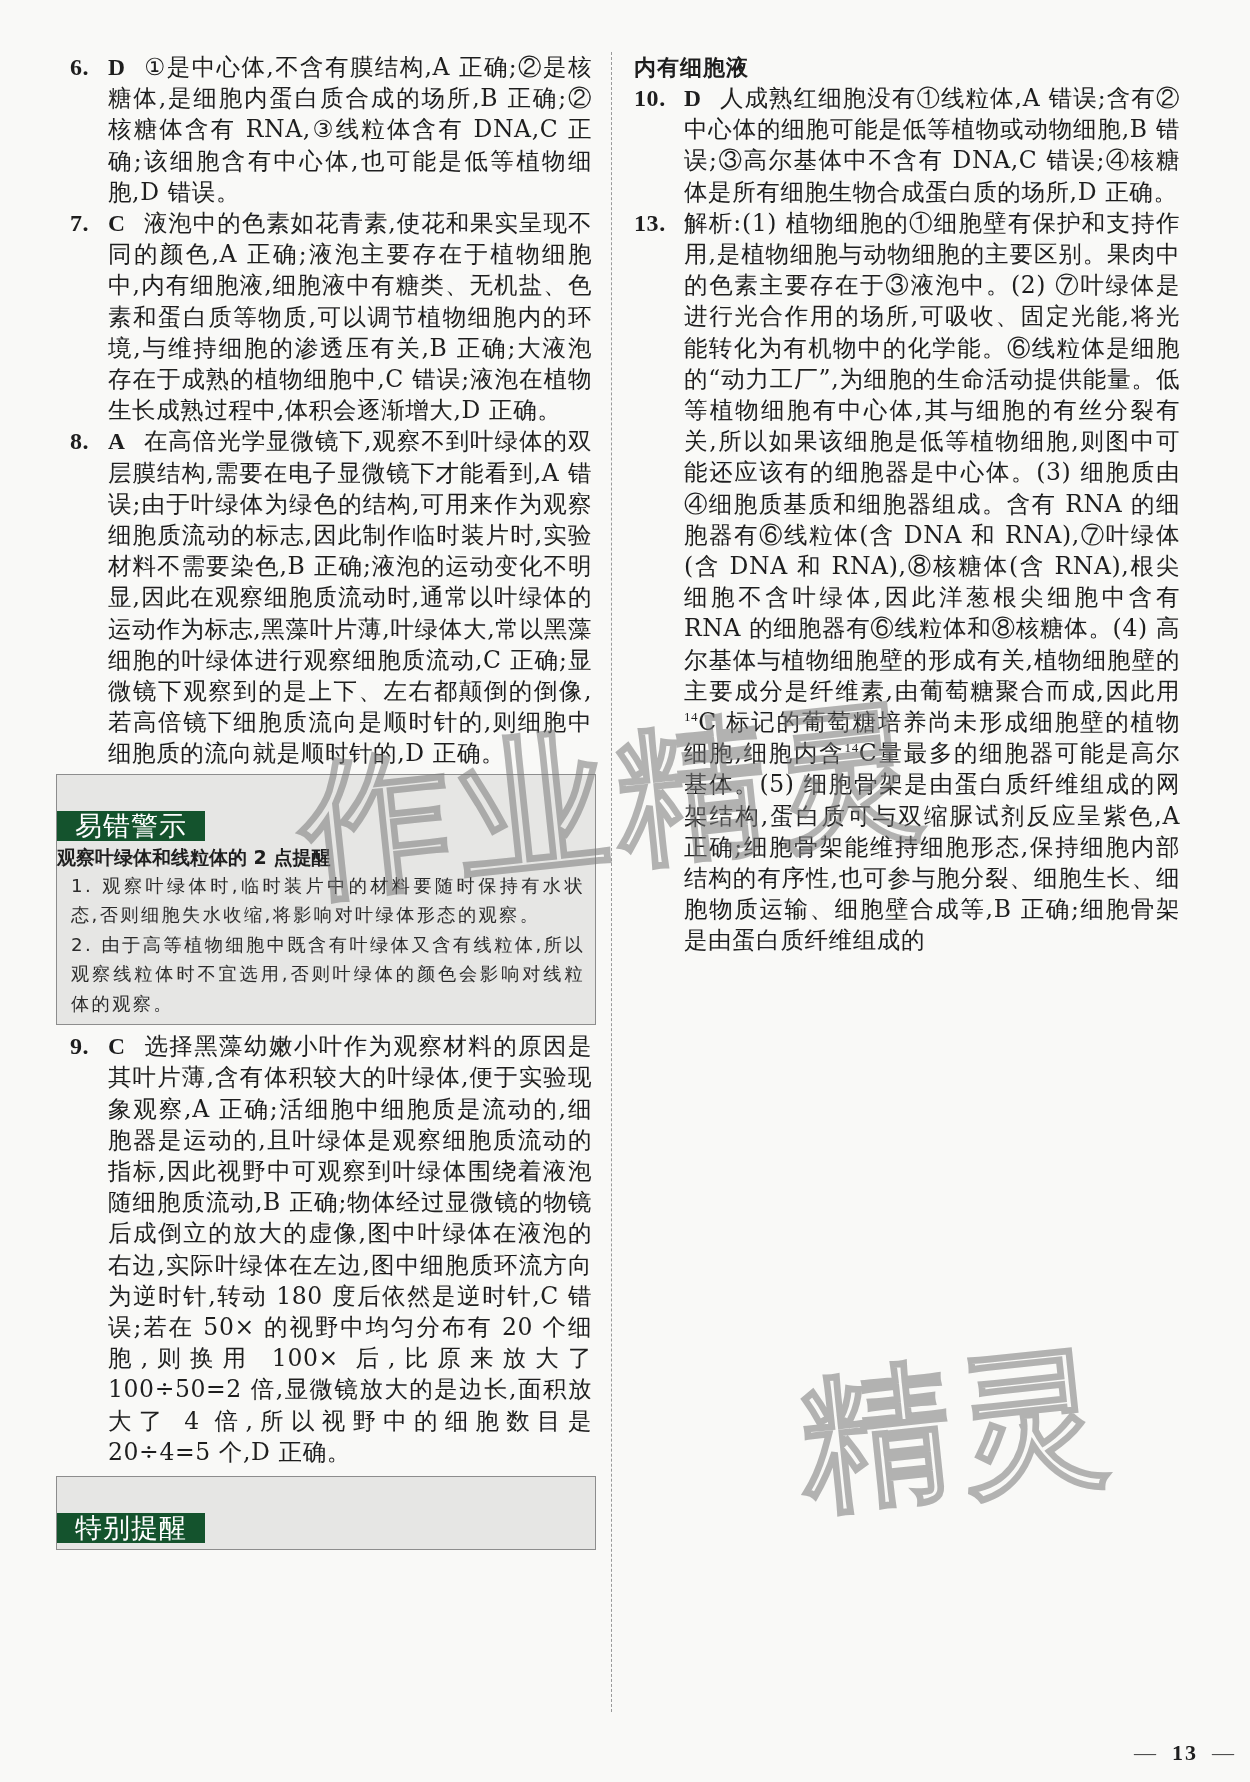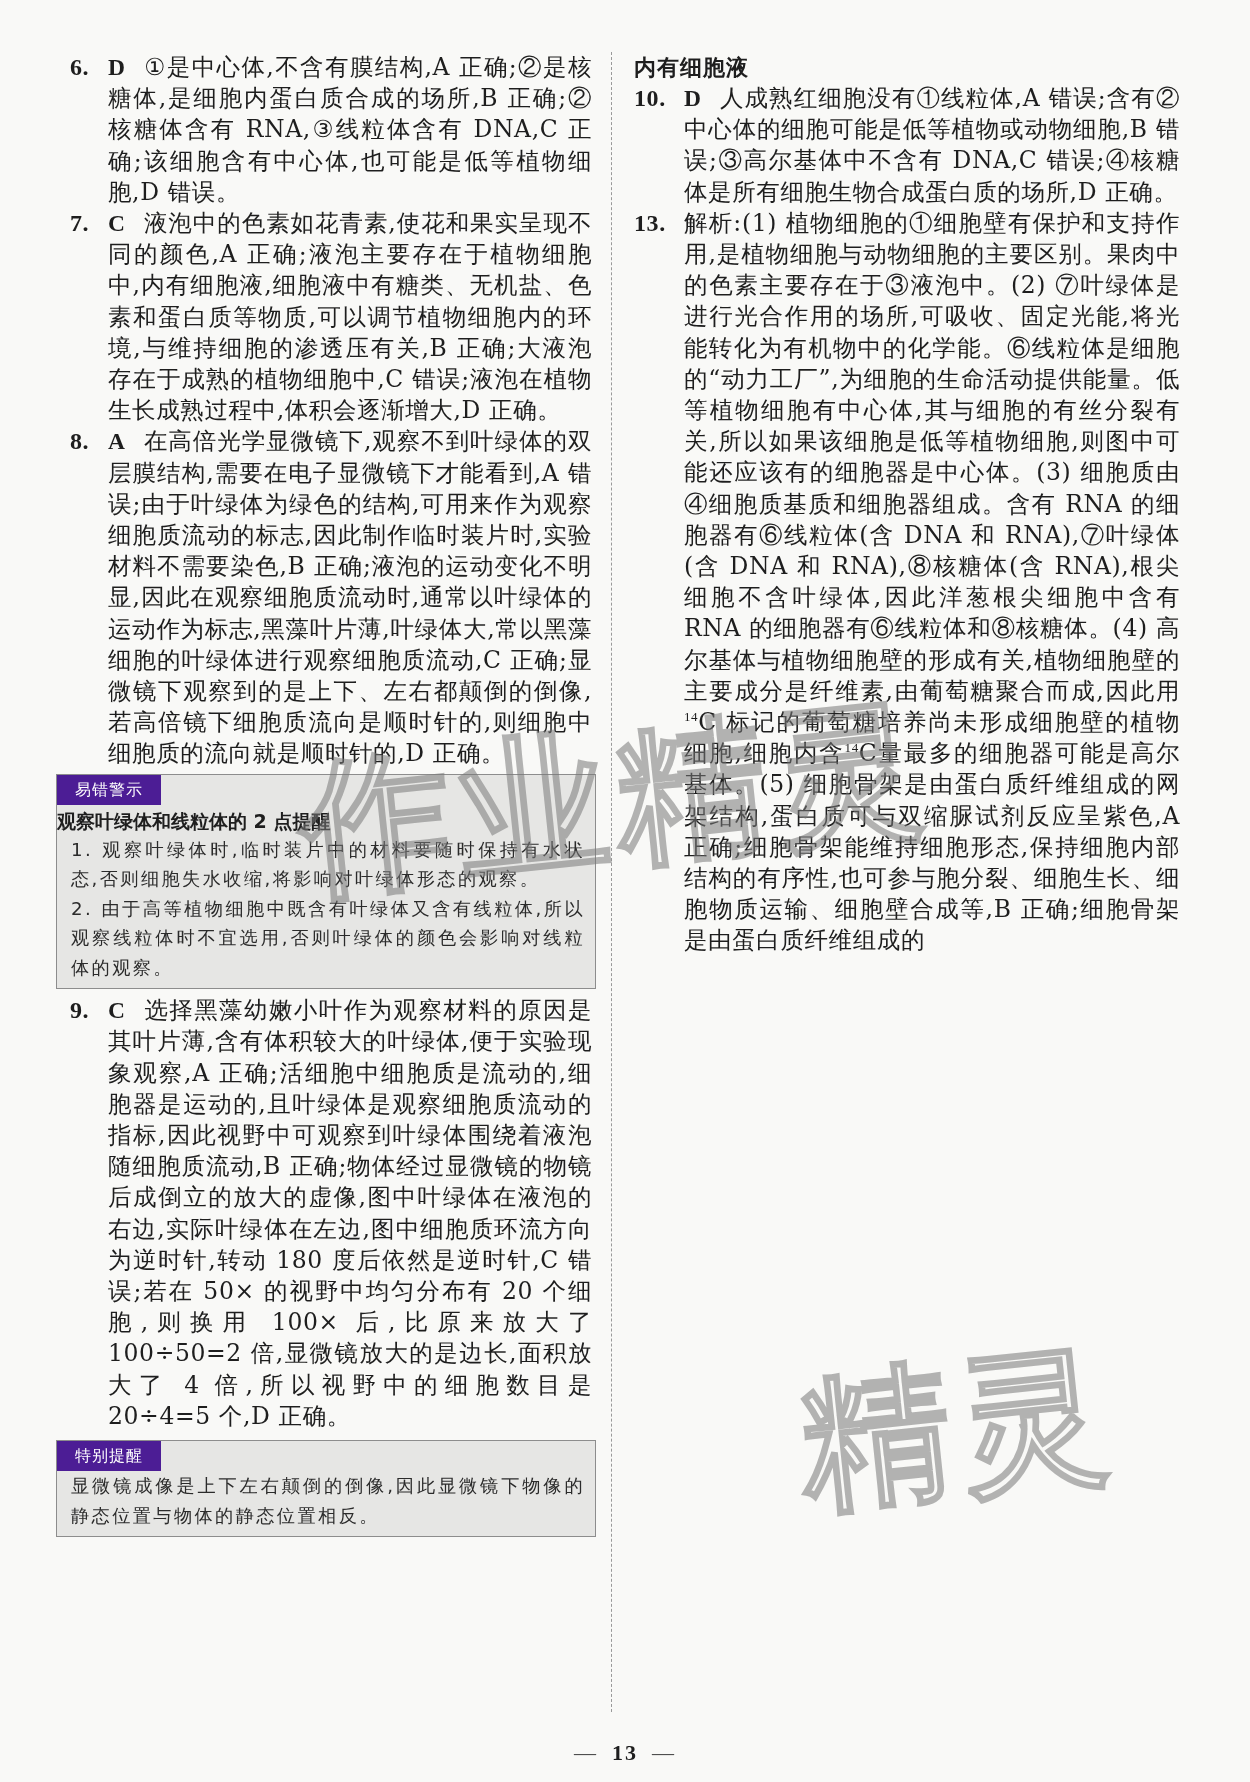--- a/index.html
+++ b/index.html
@@ -48,27 +48,28 @@
   .box {
     position: relative;
     margin: 4px 0 6px -14px;
     width: 538px;
     background: #e6e6e4;
     border: 1px solid #8d8d8d;
     padding: 0 0 6px 0;
   }
   .box .tag {
     display: inline-block;
-    background: #4c1d95;
+    background: #14532d;
     color: #ffffff;
     font-family: "DejaVu Sans", "Liberation Sans", sans-serif;
-    font-size: 16px;
+    font-size: 27px;
     line-height: 30px;
     padding: 0 18px 0 18px;
     letter-spacing: 1px;
+    margin-top: 36px;
   }
   .box .box-title {
     text-align: left;
     font-family: "DejaVu Sans", "Liberation Sans", sans-serif;
     font-weight: bold;
     font-size: 19px;
     line-height: 28px;
     margin-top: 2px;
   }
   .box .box-line {
@@ -77,21 +78,21 @@
     line-height: 29.5px;
     padding: 0 10px 0 14px;
     text-align: justify;
     letter-spacing: 2.4px;
     color: #2b2b2b;
   }
   .answer-line { white-space: normal; }
   .sup { font-size: 13px; vertical-align: super; line-height: 0; font-family: Liberation Serif, serif; }
   .page-num {
     position: absolute; left: 0; top: 1740px; width: 1250px;
-    text-align: center;
+    text-align: right;
     font-family: "Liberation Serif", "DejaVu Serif", serif;
     font-size: 22px; font-weight: bold;
     letter-spacing: 2px;
   }
   .page-num .dash { font-weight: normal; color: #444; margin: 0 14px; }
   .watermark {
     position: absolute;
     font-family: "DejaVu Sans", "Liberation Sans", sans-serif;
     font-size: 150px;
     font-weight: bold;
@@ -133,21 +134,20 @@
       <div class="box-line">2. 由于高等植物细胞中既含有叶绿体又含有线粒体,所以观察线粒体时不宜选用,否则叶绿体的颜色会影响对线粒体的观察。</div>
     </div>
 
     <div class="item">
       <span class="num">9.</span>
       <span class="ans">C</span><span>选择黑藻幼嫩小叶作为观察材料的原因是其叶片薄,含有体积较大的叶绿体,便于实验现象观察,A 正确;活细胞中细胞质是流动的,细胞器是运动的,且叶绿体是观察细胞质流动的指标,因此视野中可观察到叶绿体围绕着液泡随细胞质流动,B 正确;物体经过显微镜的物镜后成倒立的放大的虚像,图中叶绿体在液泡的右边,实际叶绿体在左边,图中细胞质环流方向为逆时针,转动 180 度后依然是逆时针,C 错误;若在 50× 的视野中均匀分布有 20 个细胞,则换用 100× 后,比原来放大了 100÷50=2 倍,显微镜放大的是边长,面积放大了 4 倍,所以视野中的细胞数目是 20÷4=5 个,D 正确。</span>
     </div>
 
     <div class="box" style="margin-top:8px;">
       <div class="tag">特别提醒</div>
-      <div class="box-line">显微镜成像是上下左右颠倒的倒像,因此显微镜下物像的静态位置与物体的静态位置相反。</div>
     </div>
   </div>
 
   <div class="divider"></div>
 
   <div class="col col-right">
     <div class="section-title">内有细胞液</div>
 
     <div class="item">
       <span class="num">10.</span>

